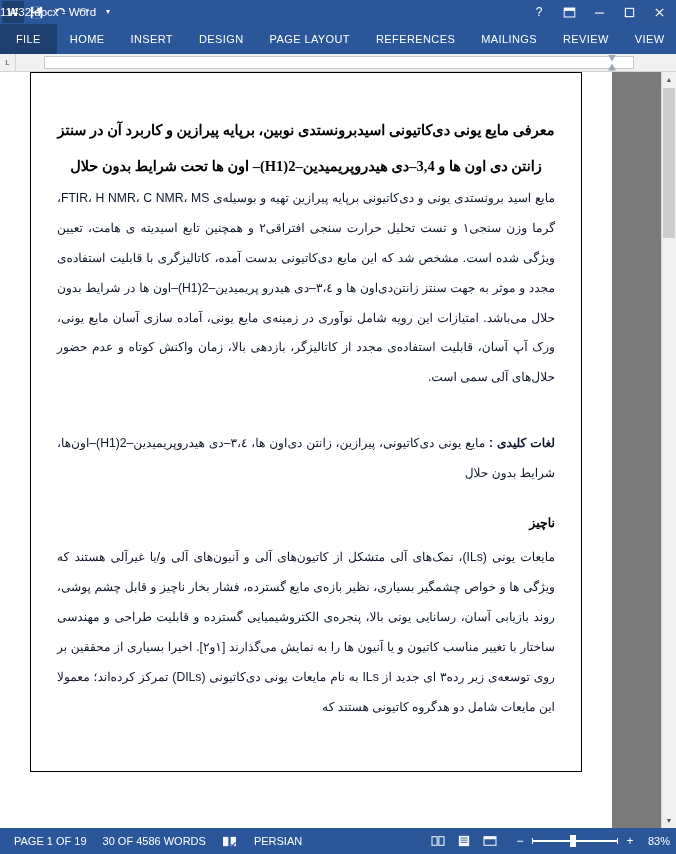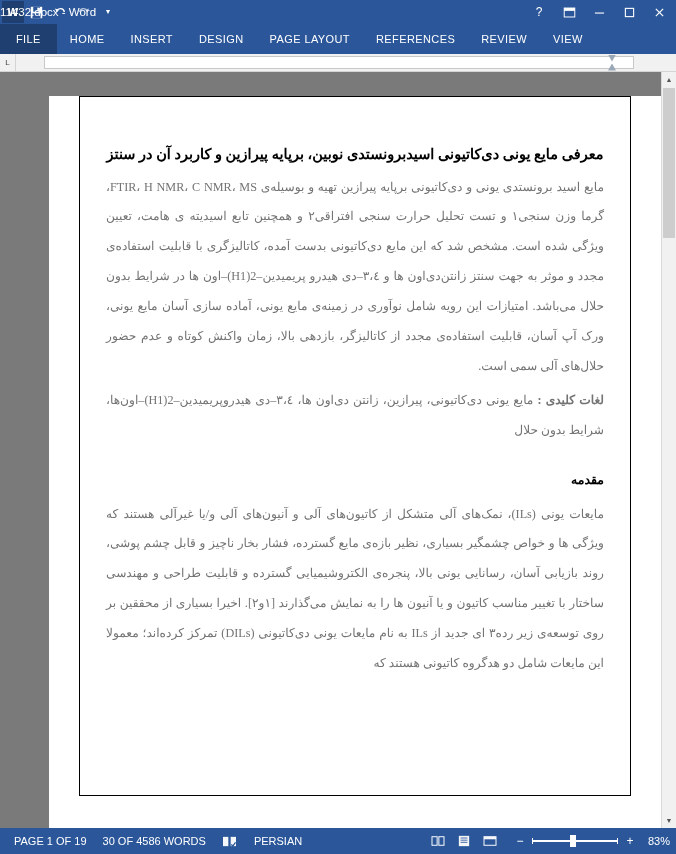--- a/index.html
+++ b/index.html
@@ -141,22 +141,22 @@
   .doc-area {
     flex: 1 1 auto;
     background: #7a7a7a;
     position: relative;
     overflow: hidden;
     display: flex;
   }
   .page-wrap {
     flex: 1 1 auto;
     display: flex;
-    justify-content: flex-end;
-    padding-top: 24px;
+    justify-content: flex-start;
+    padding-top: 0;
     overflow: hidden;
   }
   .page {
     width: 612px;
     background: #ffffff;
     padding: 0;
     position: relative;
   }
   .page-inner {
     border: 1px solid #000000;
@@ -182,28 +182,28 @@
     font-size: 12.5px;
     text-align: center;
     margin: 30px 0 14px 0;
     color: #000;
   }
   .section-head.right {
     text-align: right;
     margin: 26px 0 12px 0;
   }
   .body-par {
-    font-family: Liberation Serif, serif;
+    font-family: Liberation Sans, sans-serif;
     font-size: 12.2px;
     line-height: 2.45;
     text-align: justify;
-    color: #737373;
+    color: #0f172a;
     margin: 0 0 4px 0;
   }
-  .body-par.keywords { margin-top: 4px; }
+  .body-par.keywords { margin-top: 36px; }
   .kw-label { font-weight: bold; }
 
   
   .vscroll {
     width: 15px;
     background: #f1f1f1;
     border-left: 1px solid #d9d9d9;
     position: relative;
     flex: 0 0 15px;
   }
@@ -318,20 +318,21 @@
     </div>
   </div>
 
   <div class="ribbon-tabs">
     <div class="tab file">FILE</div>
     <div class="tab">HOME</div>
     <div class="tab">INSERT</div>
     <div class="tab">DESIGN</div>
     <div class="tab">PAGE LAYOUT</div>
     <div class="tab">REFERENCES</div>
+    <div class="tab">MAILINGS</div>
     <div class="tab">REVIEW</div>
     <div class="tab">VIEW</div>
   </div>
 
   <div class="ruler">
     <div class="ruler-corner">L</div>
     <div class="ruler-scale">
       <div class="ruler-white" style="left:28px;right:42px;"></div>
       <span style="left:30px">18</span>
       <span style="left:62px">17</span>
@@ -357,30 +358,31 @@
     </div>
   </div>
 
   <div class="doc-area">
     <div class="page-wrap">
       <div class="page">
         <div class="page-inner">
 
           <div class="doc-title">
             <div>معرفی مایع یونی دی‌کاتیونی اسیدبرونستدی نوبین، برپایه پیرازین و کاربرد آن در سنتز</div>
+            <div>زانتن دی اون ها و 3,4–دی هیدروپریمیدین–2(H1)– اون ها تحت شرایط بدون حلال</div>
           </div>
 
 
           <div class="body-par">مایع اسید برونستدی یونی و دی‌کاتیونی برپایه پیرازین تهیه و بوسیله‌ی FTIR، H NMR، C NMR، MS، گرما وزن سنجی١ و تست تحلیل حرارت سنجی افتراقی٢ و همچنین تابع اسیدیته ی هامت، تعیین ویژگی شده است. مشخص شد که این مایع دی‌کاتیونی بدست آمده، کاتالیزگری با قابلیت استفاده‌ی مجدد و موثر به جهت سنتز زانتن‌دی‌اون ها و ٣،٤–دی هیدرو پریمیدین–2(H1)–اون ها در شرایط بدون حلال می‌باشد. امتیازات این رویه شامل نوآوری در زمینه‌ی مایع یونی، آماده سازی آسان مایع یونی، ورک آپ آسان، قابلیت استفاده‌ی مجدد از کاتالیزگر، بازدهی بالا، زمان واکنش کوتاه و عدم حضور حلال‌های آلی سمی است.</div>
 
           <div class="body-par keywords">
             <span class="kw-label">لغات کلیدی :</span><span> مایع یونی دی‌کاتیونی، پیرازین، زانتن دی‌اون ها، ٣،٤–دی هیدروپریمیدین–2(H1)–اون‌ها، شرایط بدون حلال</span>
           </div>
 
-          <div class="section-head right">مقدمه</div>
+          <div class="section-head right">ناچیز</div>
 
           <div class="body-par">مایعات یونی (ILs)، نمک‌های آلی متشکل از کاتیون‌های آلی و آنیون‌های آلی و/یا غیرآلی هستند که ویژگی ها و خواص چشمگیر بسیاری، نظیر بازه‌ی مایع گسترده، فشار بخار ناچیز و قابل چشم پوشی، روند بازیابی آسان، رسانایی یونی بالا، پنجره‌ی الکتروشیمیایی گسترده و قابلیت طراحی و مهندسی ساختار با تغییر مناسب کاتیون و یا آنیون ها را به نمایش می‌گذارند [١و٢]. اخیرا بسیاری از محققین بر روی توسعه‌ی زیر رده٣ ای جدید از ILs به نام مایعات یونی دی‌کاتیونی (DILs) تمرکز کرده‌اند؛ معمولا این مایعات شامل دو هدگروه کاتیونی هستند که</div>
 
         </div>
       </div>
     </div>
 
     <div class="vscroll">
       <div class="arrow">▲</div>
       <div class="thumb"></div>

